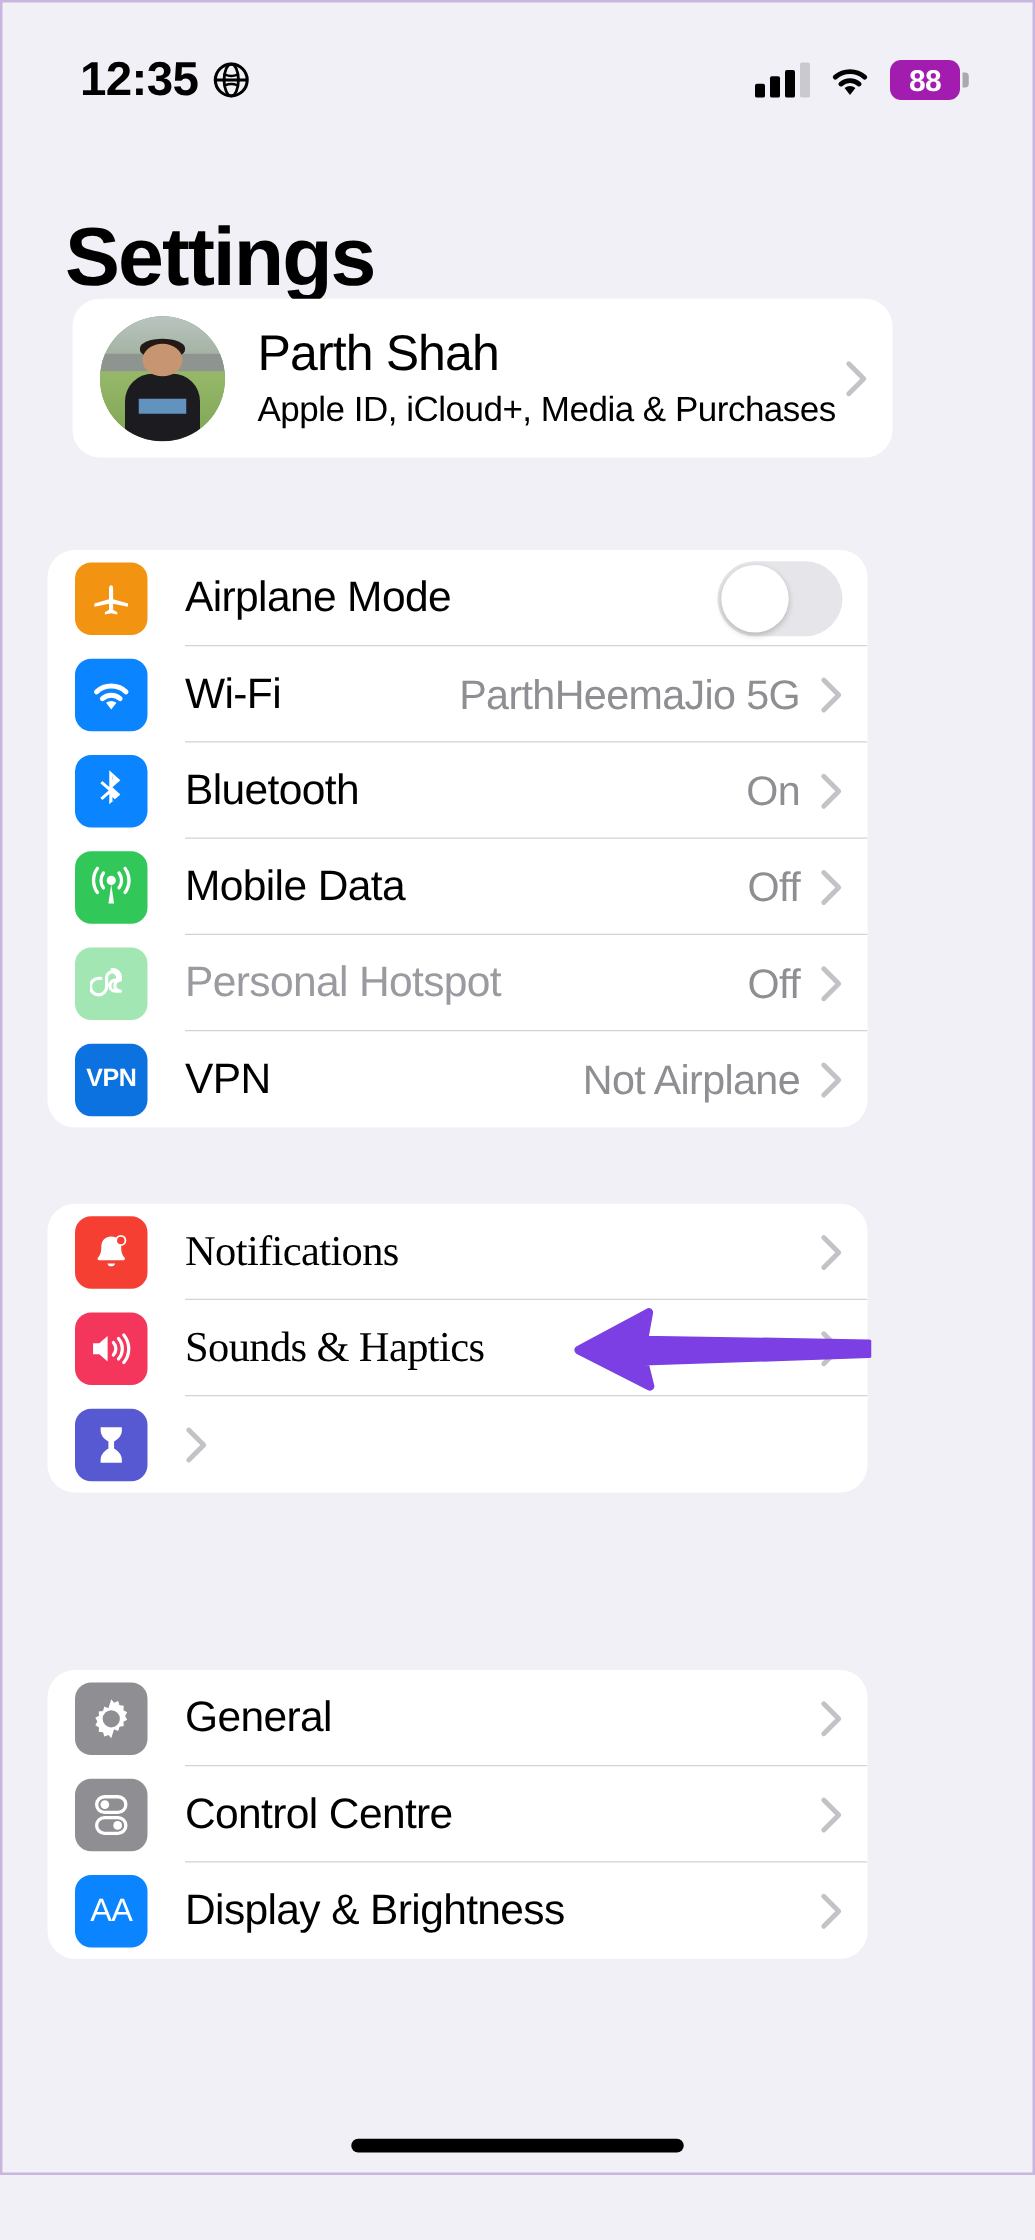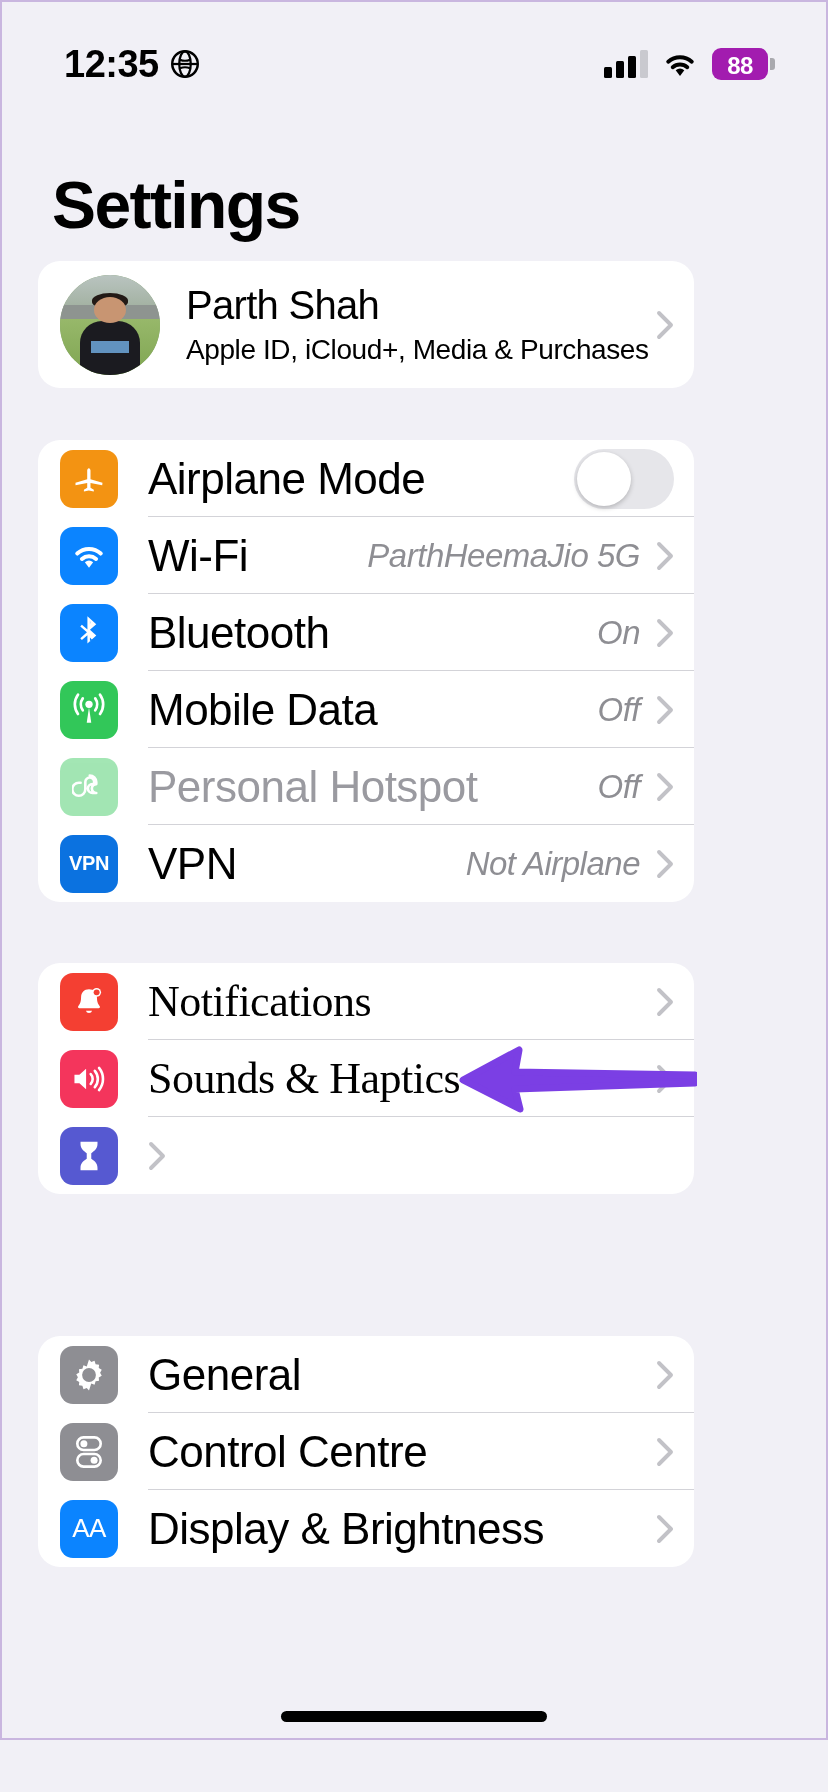--- a/index.html
+++ b/index.html
@@ -54,21 +54,21 @@
     font-size: 66px; font-weight: 700; color: #000;
     letter-spacing: -1.6px;
     margin-left: 12px;
   }
 
   
   .group {
     position: absolute; left: 36px; width: 656px;
     background: #ffffff; border-radius: 22px; overflow: hidden;
   }
-  #group-account { top: 259px; }
+  #group-account { top: 237px; margin-left: 20px; }
   #group-connectivity { top: 438px; }
   #group-alerts { top: 961px; font-family: Liberation Serif, serif; }
   #group-system { top: 1334px; }
 
   .row {
     position: relative;
     display: flex; align-items: center;
     height: 77px; padding-left: 22px; padding-right: 20px;
   }
   .row.tall { height: 127px; }
@@ -87,29 +87,29 @@
   }
   .appicon svg { display: block; }
   .appicon .vpn-text {
     color: #fff; font-size: 20px; font-weight: 700; letter-spacing: -0.4px;
   }
   .appicon .aa-text {
     color: #fff; font-size: 26px; font-weight: 400; letter-spacing: -0.6px;
   }
 
   .row-label {
-    font-size: 44px; color: #000; letter-spacing: -0.5px;
+    font-size: 34px; color: #000; letter-spacing: -0.5px;
     flex: 1 1 auto; white-space: nowrap;
   }
   .row.disabled .row-label { color: #9a9aa0; }
   .row.disabled .appicon { opacity: 0.45; }
 
   .row-value {
     font-size: 33px; color: #8e8e93; letter-spacing: -0.5px;
-    margin-right: 16px; white-space: nowrap; font-style: italic;
+    margin-right: 16px; white-space: nowrap;
   }
 
   .chevron { width: 18px; height: 30px; flex: 0 0 18px; }
   .chevron svg { display: block; }
 
   
   .toggle {
     width: 100px; height: 60px; border-radius: 30px;
     background: #e6e6ea; position: relative; flex: 0 0 100px;
   }

